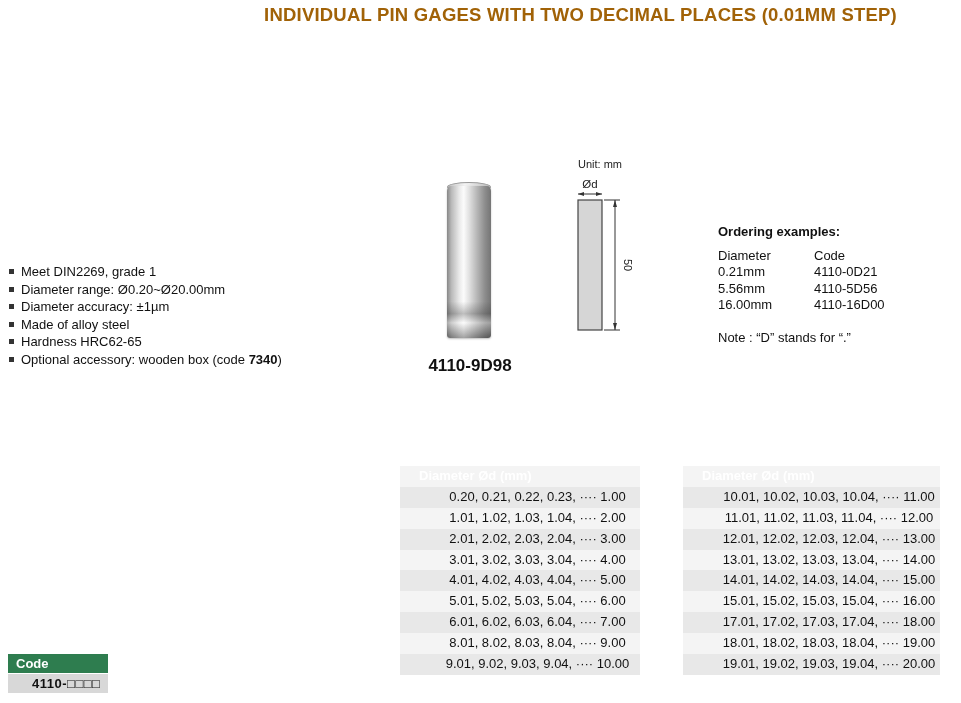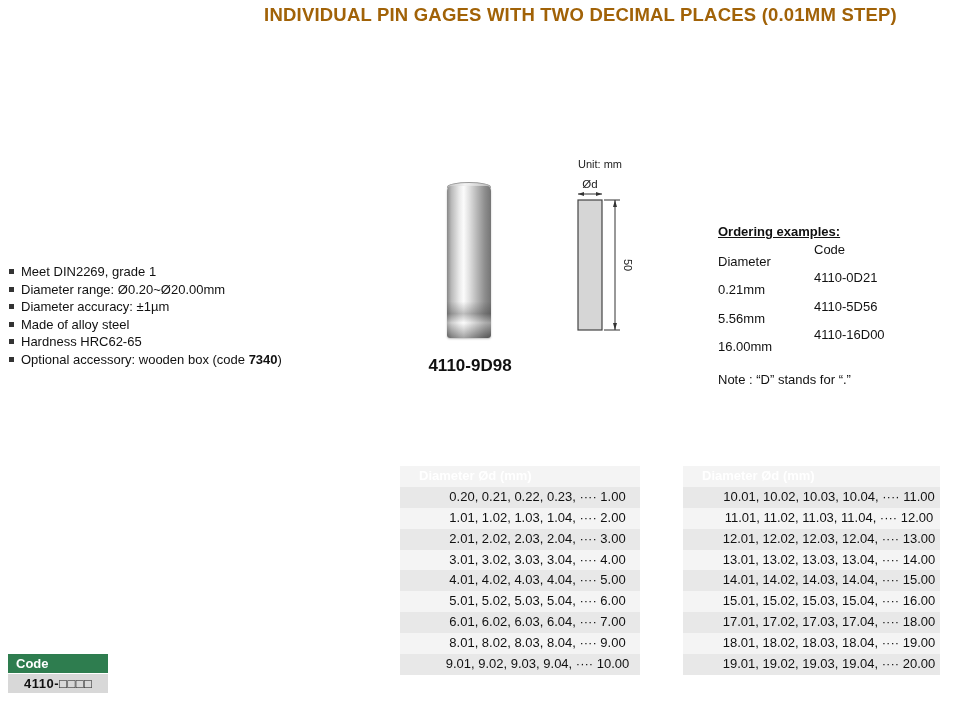--- a/index.html
+++ b/index.html
@@ -54,23 +54,23 @@
     text-align: center; font-size: 17px; font-weight: bold;
     white-space: nowrap;
   }
 
   
   .drawing { left: 558px; top: 152px; }
   .drawing text { font-family: "Liberation Sans", sans-serif; fill: #222; }
 
   
   .ordering { left: 718px; top: 224px; font-size: 13px; line-height: 16.5px; }
-  .ord-title { font-weight: bold; margin-bottom: 1px; text-decoration: underline; }
+  .ord-title { font-weight: bold; margin-bottom: 7px; }
   .ord-row { display: flex; }
-  .ord-c1 { width: 96px; margin-top: 12px; }
+  .ord-c1 { width: 96px; }
   .ord-note { margin-top: 16px; white-space: nowrap; }
 
   
   .table { top: 466px; font-size: 13px; }
   .table1 { left: 400px; width: 240px; }
   .table2 { left: 683px; width: 257px; }
   .table > div { height: 20.9px; line-height: 20.9px; box-sizing: border-box; }
   .table > div:nth-child(even) { background: #e8e8e8; }
   .table > div:nth-child(odd)  { background: #f4f4f4; }
   .table > .thead {
@@ -80,21 +80,21 @@
   .trow { text-align: center; white-space: nowrap; padding-left: 35px; }
 
   
   .code-block { left: 8px; top: 654px; width: 100px; font-size: 13px; }
   .code-head {
     background: #2e7d4f; color: #fff; font-weight: bold;
     height: 19px; line-height: 19px; padding-left: 8px;
   }
   .code-value {
     background: #d8d8d8; color: #111; font-weight: bold;
-    height: 19px; line-height: 19px; padding-left: 16px;
+    height: 19px; line-height: 19px; padding-left: 24px;
     margin-top: 1px; letter-spacing: 0.5px;
   }
 </style>
 </head>
 <body>
 
 <div class="abs title">INDIVIDUAL PIN GAGES WITH TWO DECIMAL PLACES (0.01MM STEP)</div>
 
 <div class="abs features">
   <div class="feature">Meet DIN2269, grade 1</div>

